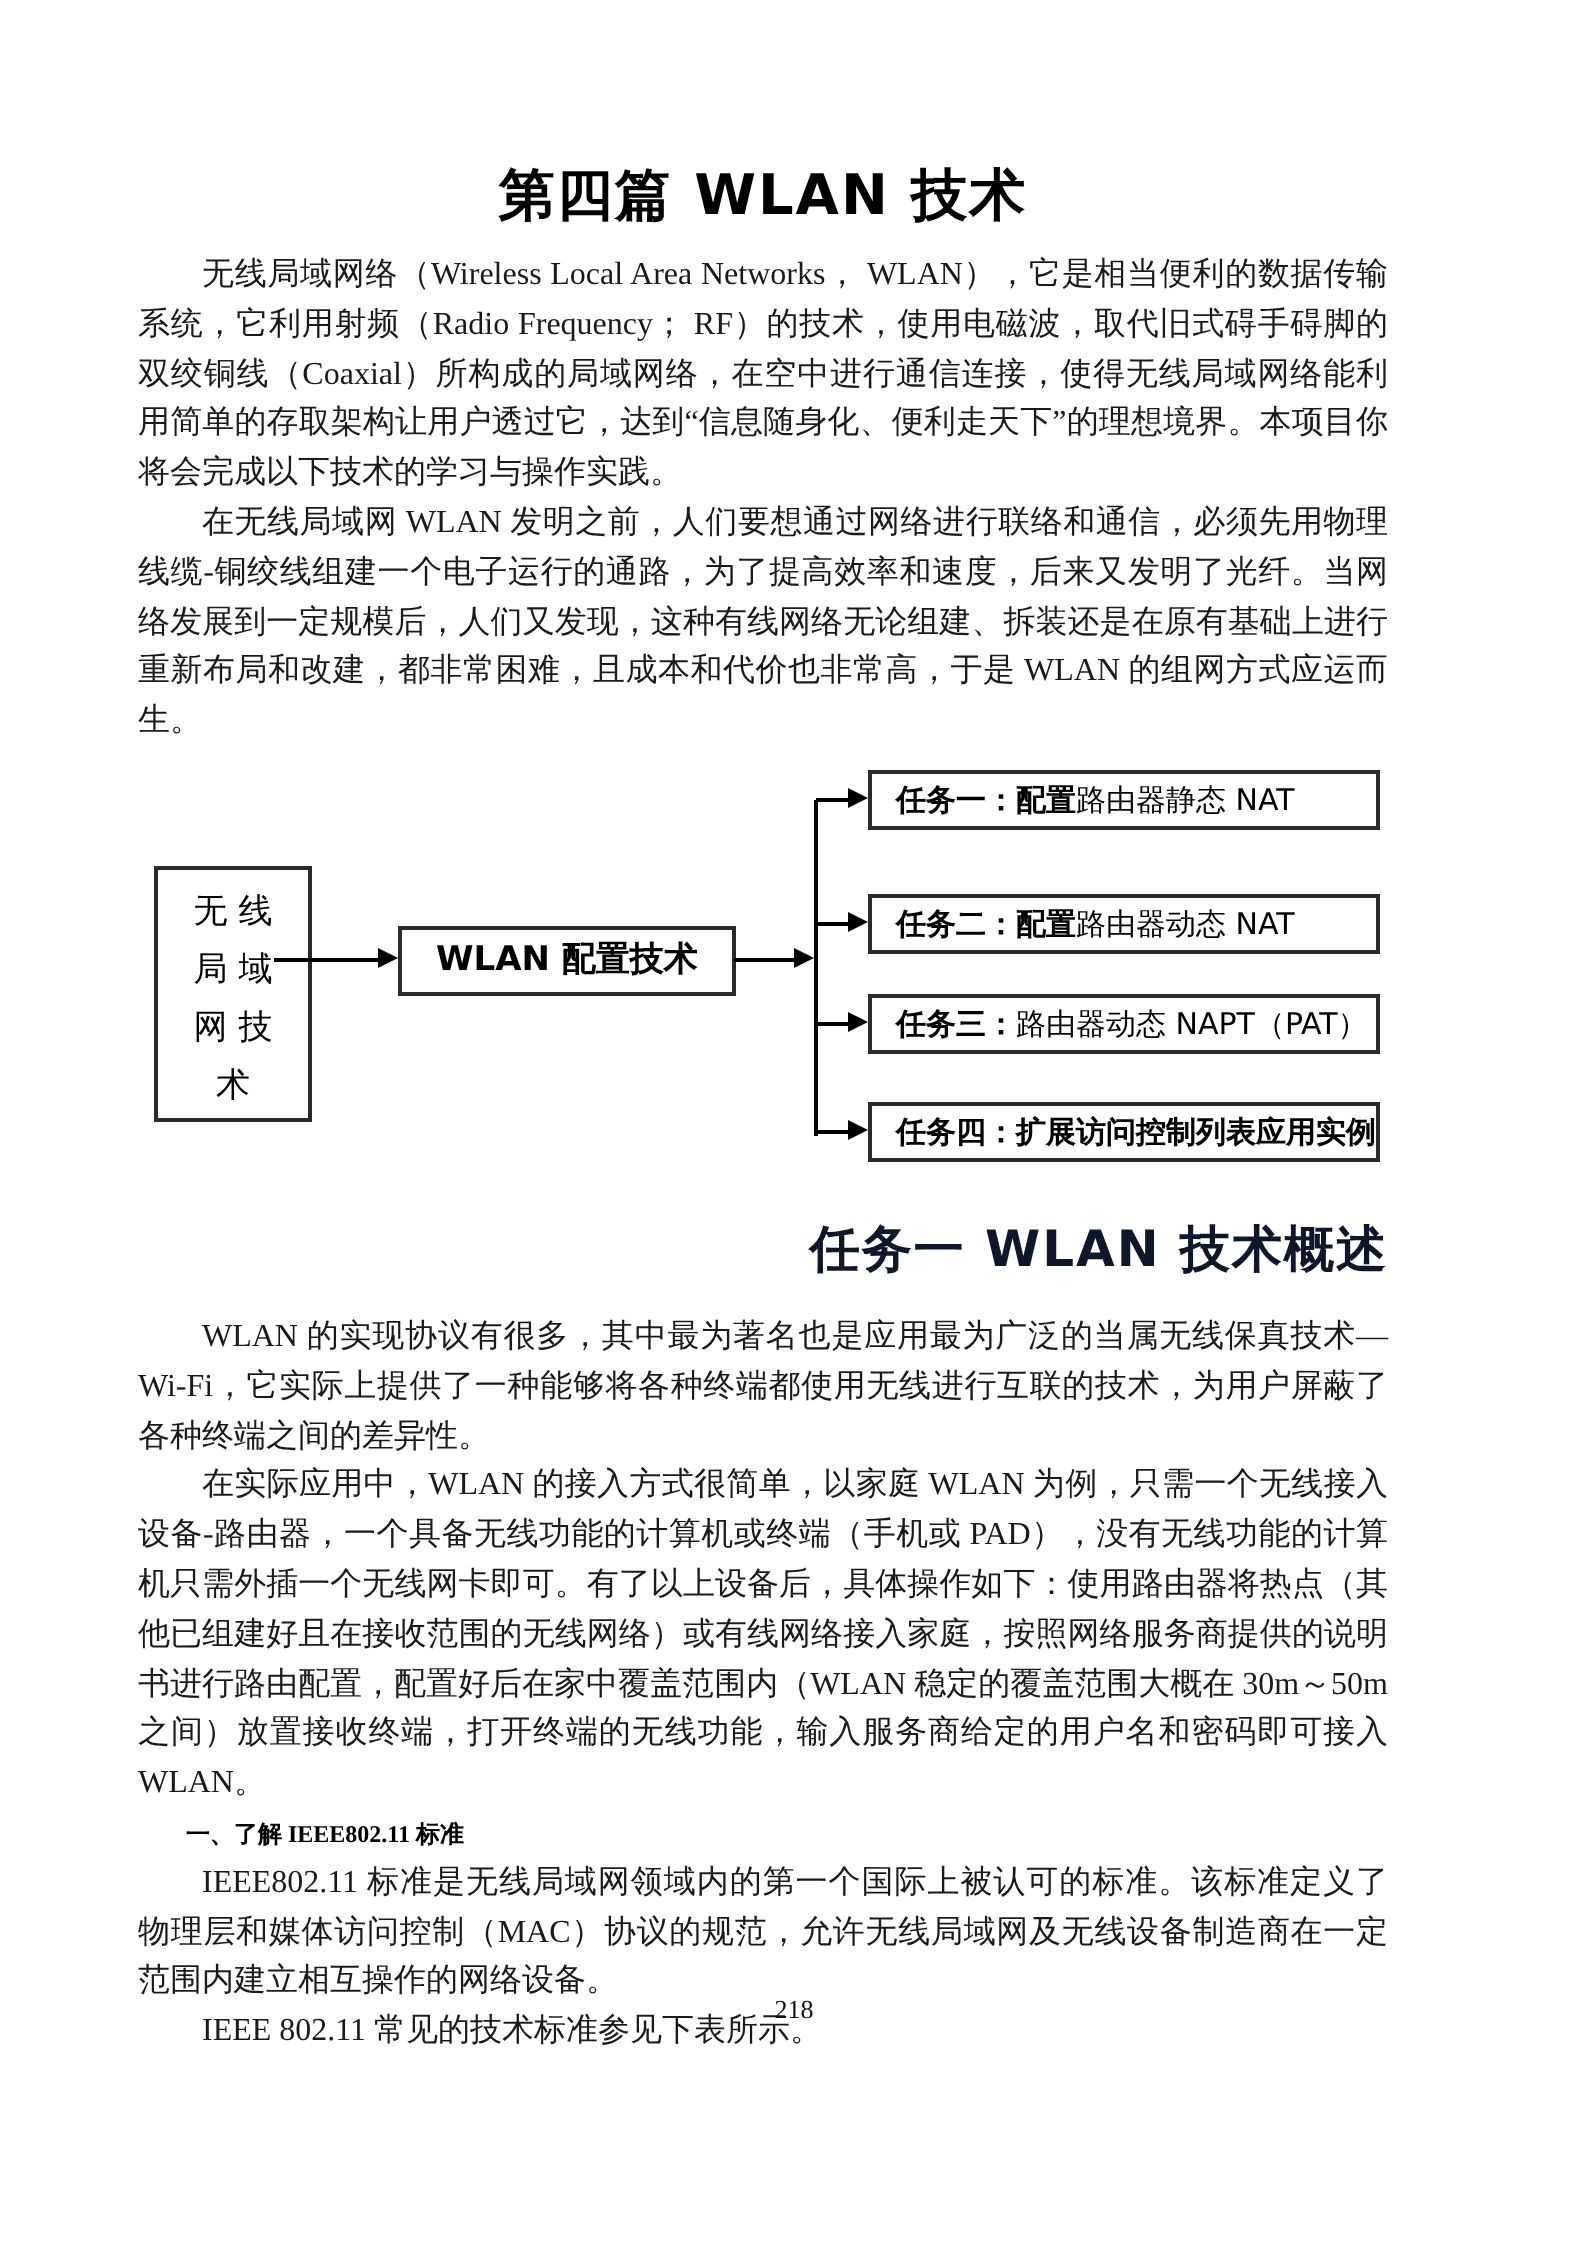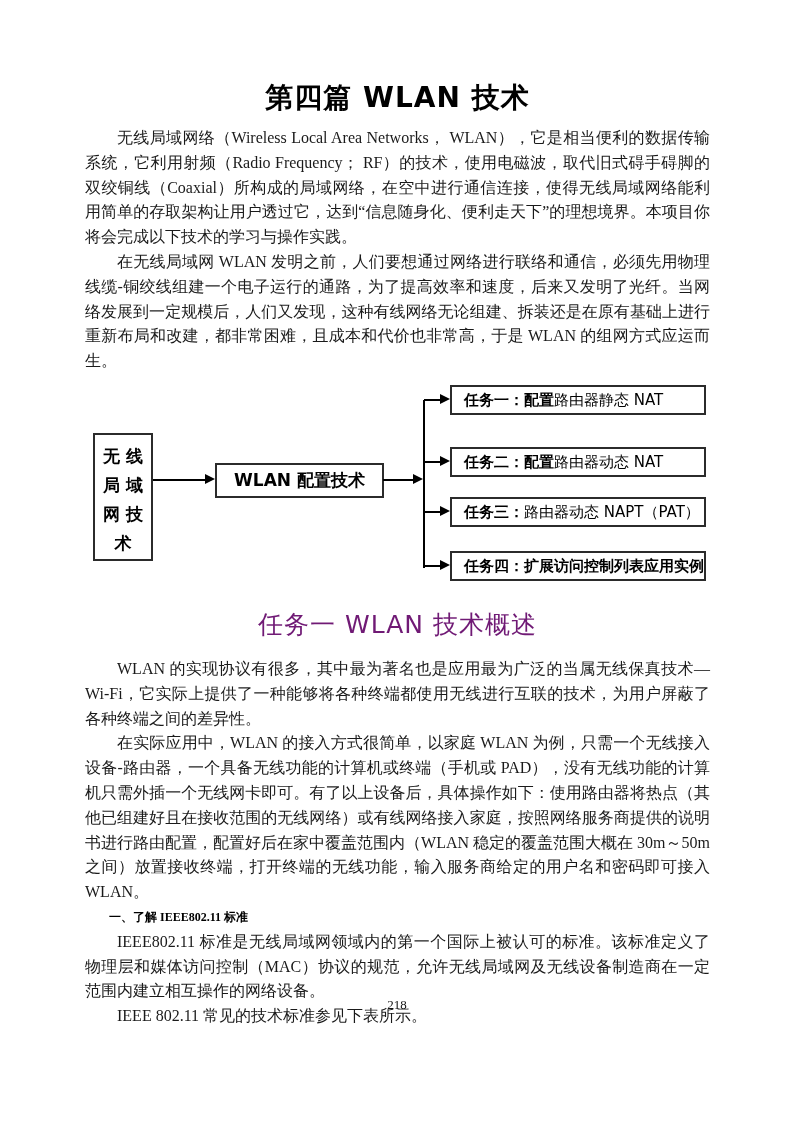--- a/index.html
+++ b/index.html
@@ -6,33 +6,33 @@
   .page{
     position:relative;
     width:794px;height:1123px;
     margin:0 auto;
     background:#ffffff;
     font-family:"Liberation Serif","DejaVu Serif",serif;
     color:#1a1a1a;
     overflow:hidden;
   }
   .content{
-    position:absolute;left:85px;top:0;width:625px;
+    position:absolute;left:69px;top:0;width:625px;
   }
   h1.doc-title{
     margin:80px 0 10px 0;
     font-family:"DejaVu Sans","Liberation Sans",sans-serif;
     font-weight:bold;font-size:28px;line-height:36px;
     text-align:center;letter-spacing:1px;color:#000;
   }
   h2.section-title{
     margin:24px 0 16px 0;
     font-family:"DejaVu Sans","Liberation Sans",sans-serif;
-    font-weight:normal;font-size:25px;line-height:33px;
-    text-align:center;letter-spacing:1px;color:#701a75;
+    font-weight:bold;font-size:25px;line-height:33px;
+    text-align:right;letter-spacing:1px;color:#0f172a;
   }
   p.body-par{
     margin:0;
     font-size:16px;line-height:24.8px;
     text-align:justify;text-indent:2em;
   }
   h3.sub-heading{
     margin:0;
     font-size:12px;line-height:24.8px;
     font-weight:bold;text-indent:2em;color:#000;
@@ -40,22 +40,22 @@
   
   .diagram{
     position:relative;height:200px;margin:10px 0 0 0;
     font-family:"DejaVu Sans","Liberation Sans",sans-serif;
   }
   .dbox{
     position:absolute;box-sizing:border-box;
     border:2px solid #2b2b2b;background:#fff;color:#000;
   }
   .root-box{
-    left:8px;top:49px;width:60px;height:128px;
-    font-weight:bold;font-size:17px;line-height:29px;
+    left:8px;top:49px;width:79px;height:128px;
+    font-weight:normal;font-size:17px;line-height:29px;
     text-align:center;padding-top:7px;
   }
   .root-box span{display:block;white-space:pre;}
   .mid-box{
     left:130px;top:79px;width:169px;height:35px;
     font-weight:bold;font-size:17px;line-height:31px;text-align:center;
   }
   .task-box{
     left:365px;width:256px;height:30px;
     font-size:15px;line-height:26px;padding-left:12px;

